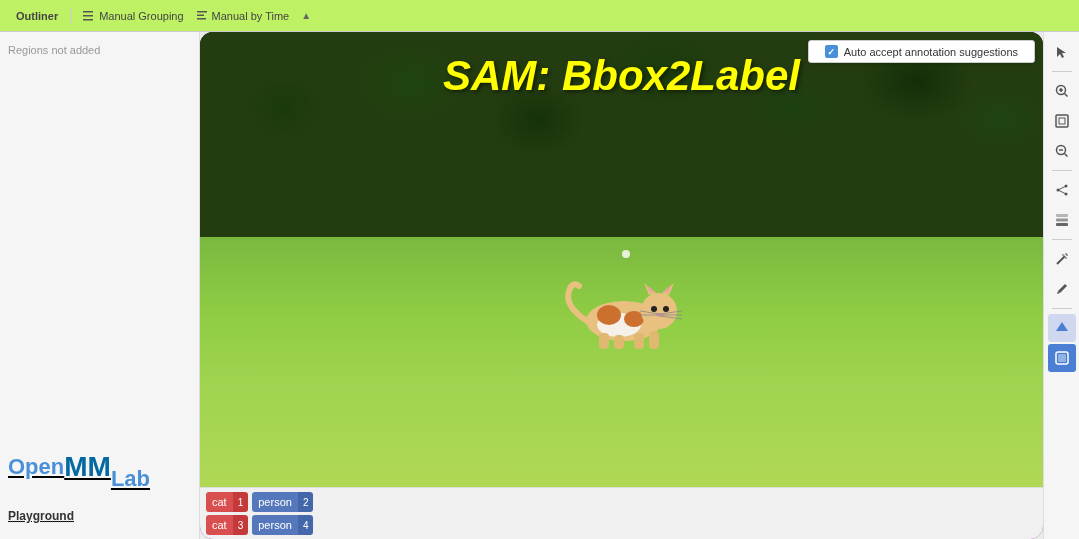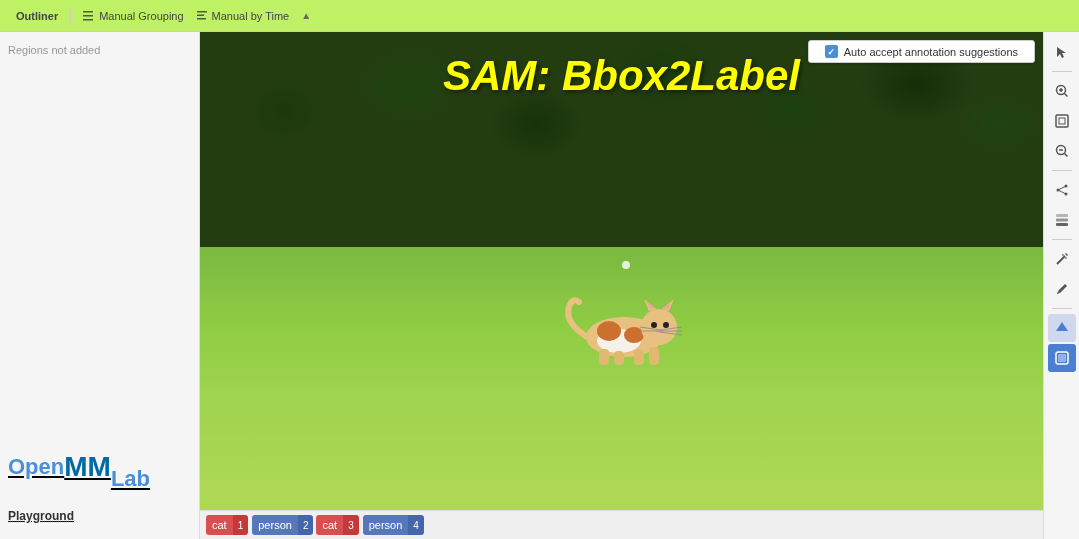--- a/index.html
+++ b/index.html
@@ -114,20 +114,21 @@
     }
 
     
     .canvas-area {
       flex: 1;
       background: #701a75;
       position: relative;
       overflow: hidden;
       display: flex;
       flex-direction: column;
+      border-radius: 13px;
     }
     .image-container {
       flex: 1;
       position: relative;
       overflow: hidden;
     }
     .cat-scene {
       width: 100%;
       height: 100%;
       position: relative;
@@ -214,21 +215,21 @@
       font-size: 9px;
       font-weight: bold;
     }
 
     
     .annotation-tags {
       background: #f0f0f0;
       border-top: 1px solid #ddd;
       padding: 4px 6px;
       display: flex;
-      flex-direction: row;
+      flex-direction: column;
       gap: 3px;
       flex-shrink: 0;
     }
     .tag-row {
       display: flex;
       gap: 4px;
       align-items: center;
     }
     .tag {
       display: flex;

